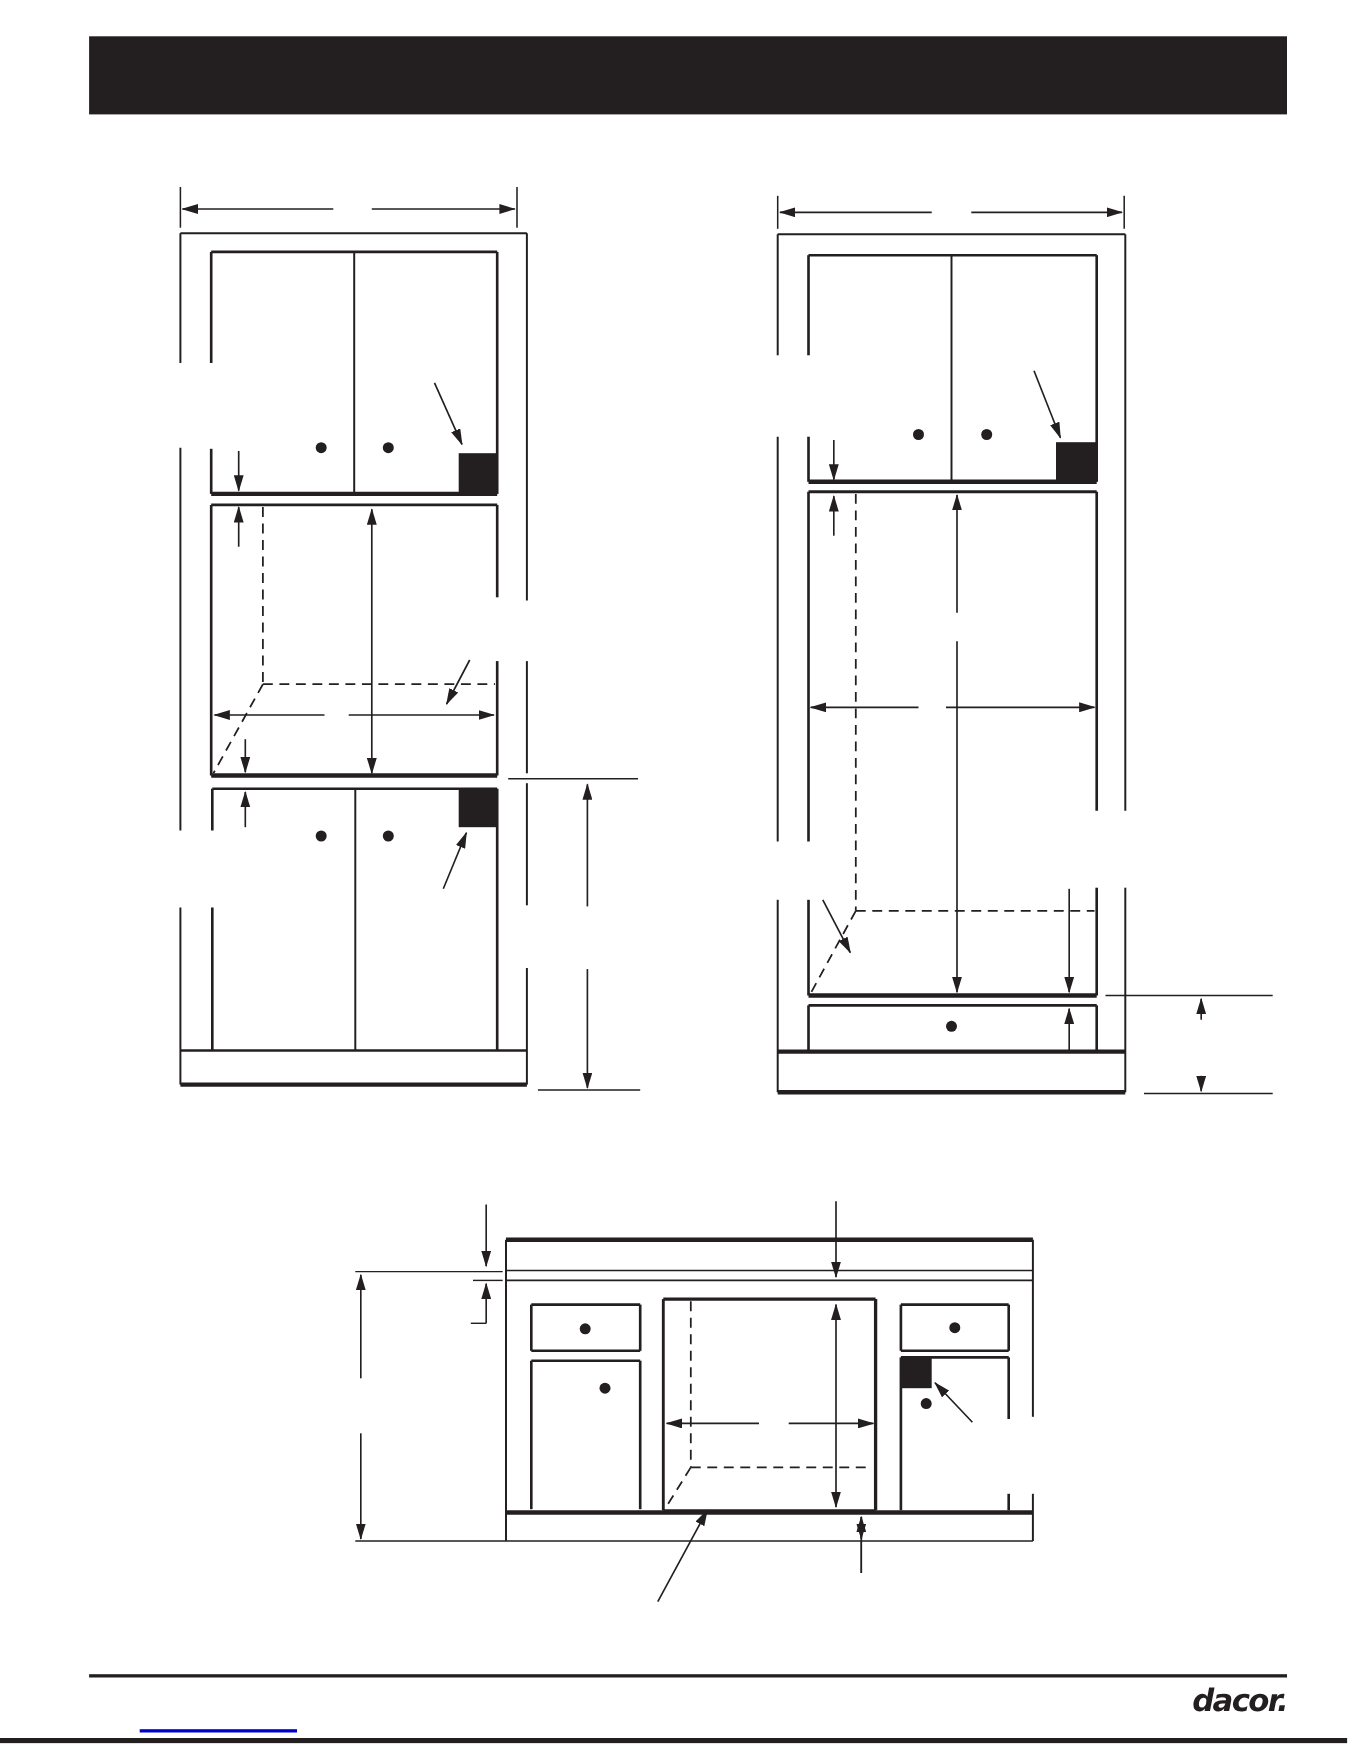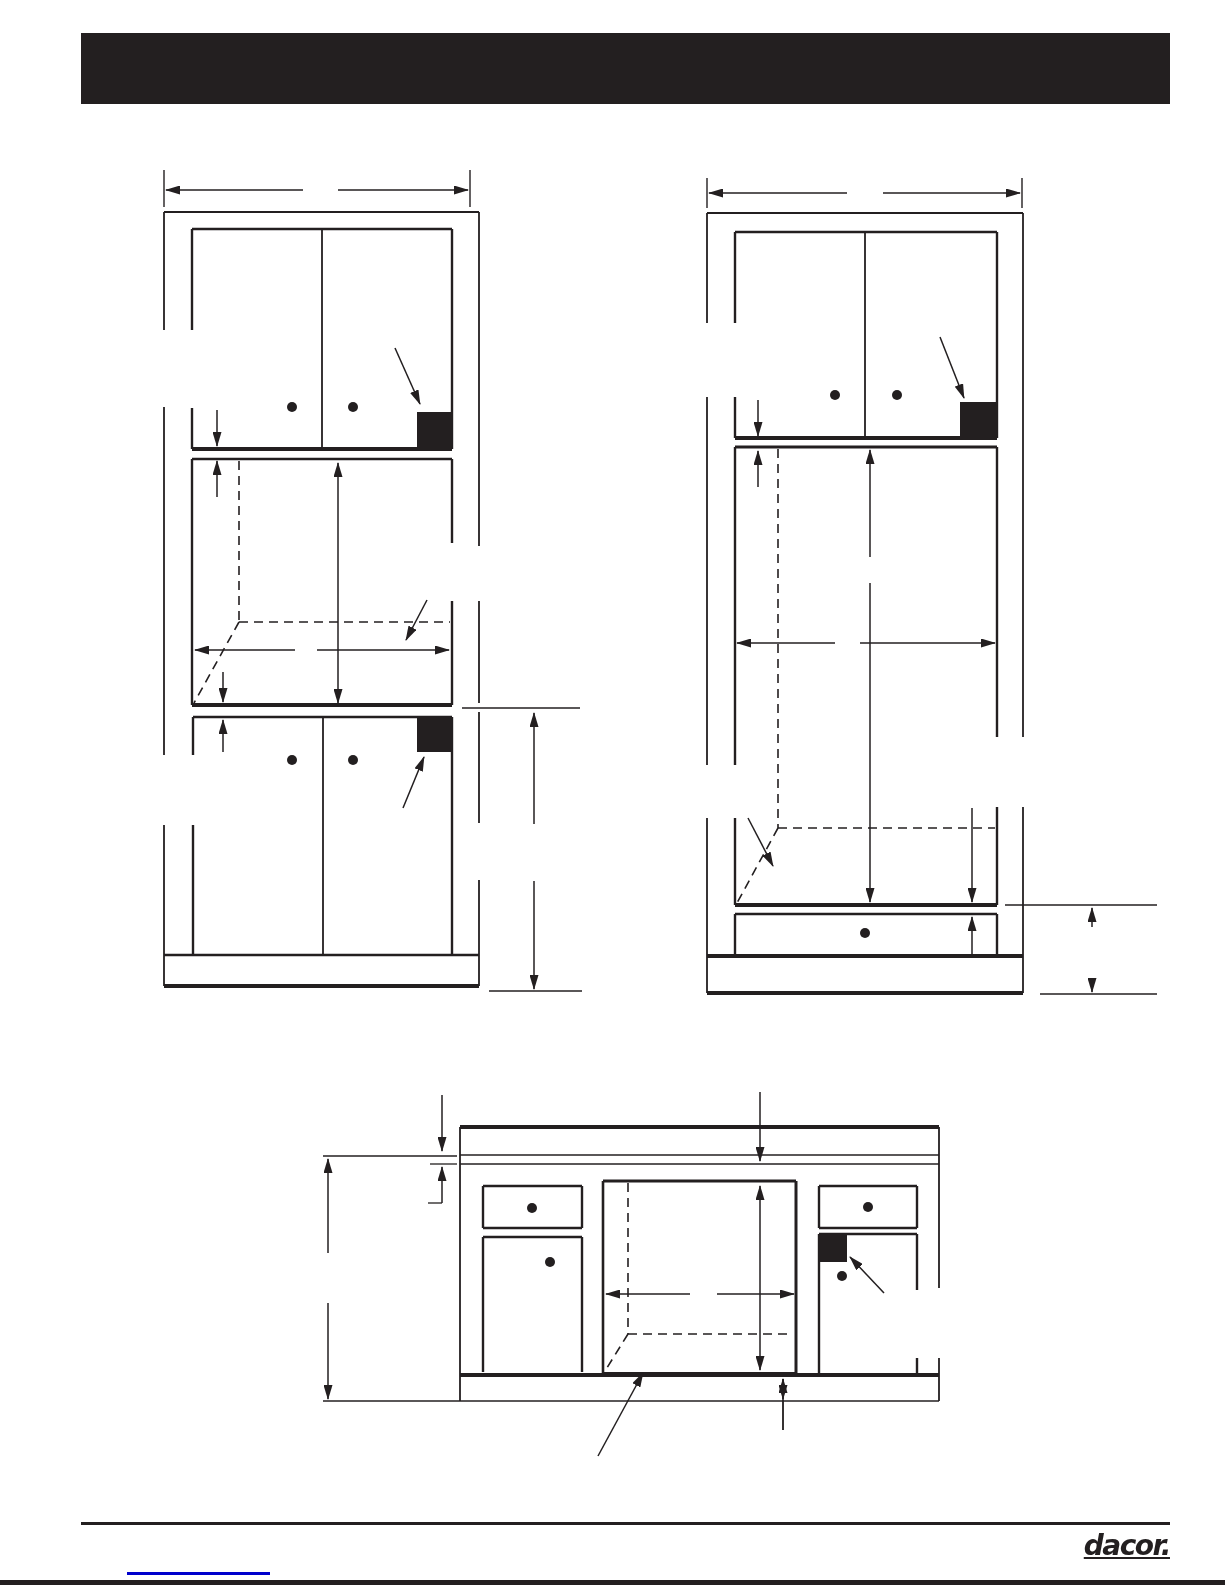--- a/index.html
+++ b/index.html
@@ -3,21 +3,21 @@
 <meta charset="utf-8">
 <style>
   html,body{margin:0;padding:0;background:#fff;}
   .page{position:relative;width:1225px;height:1585px;background:#fff;overflow:hidden;
         font-family:"DejaVu Sans",sans-serif;}
   .header-bar{position:absolute;left:81px;top:33px;width:1089px;height:71px;}
   .diagram-canvas{position:absolute;left:0;top:0;width:1225px;height:1585px;}
   .footer-rule{position:absolute;left:81px;top:1522px;width:1089px;height:3px;}
   .brand-logo{position:absolute;left:1020px;top:1532px;width:150px;text-align:right;
               font-size:28px;font-weight:bold;font-style:italic;letter-spacing:-1.5px;
-              line-height:28px;text-decoration:underline;}
+              line-height:28px;}
   .footer-link{position:absolute;left:127px;top:1572px;width:143px;height:3px;}
   .bottom-bar{position:absolute;left:0;top:1580px;width:1225px;height:5px;}
 </style>
 </head>
 <body>
 
 <div class="page" style="background: rgb(255, 255, 255);">
 
   <div class="header-bar" style="background: rgb(35, 31, 32);"></div>
 

